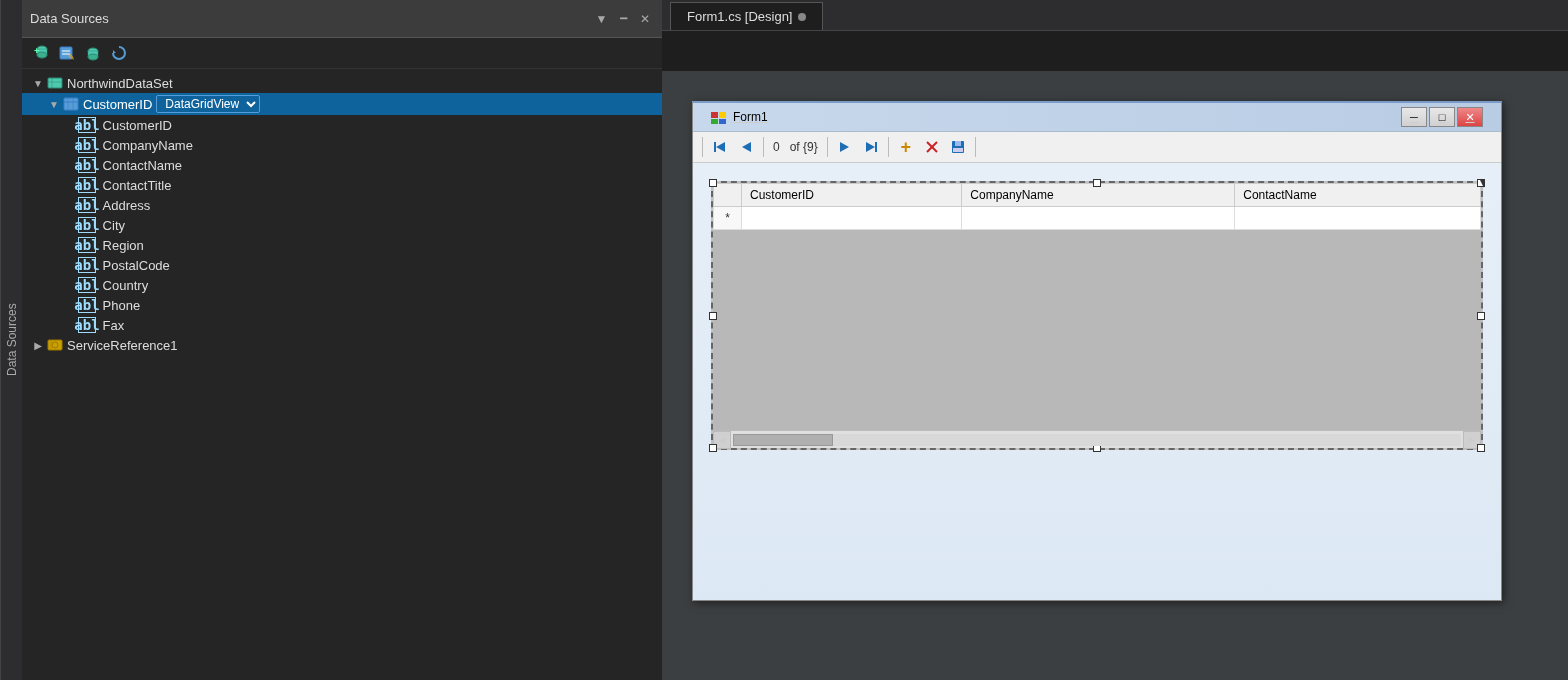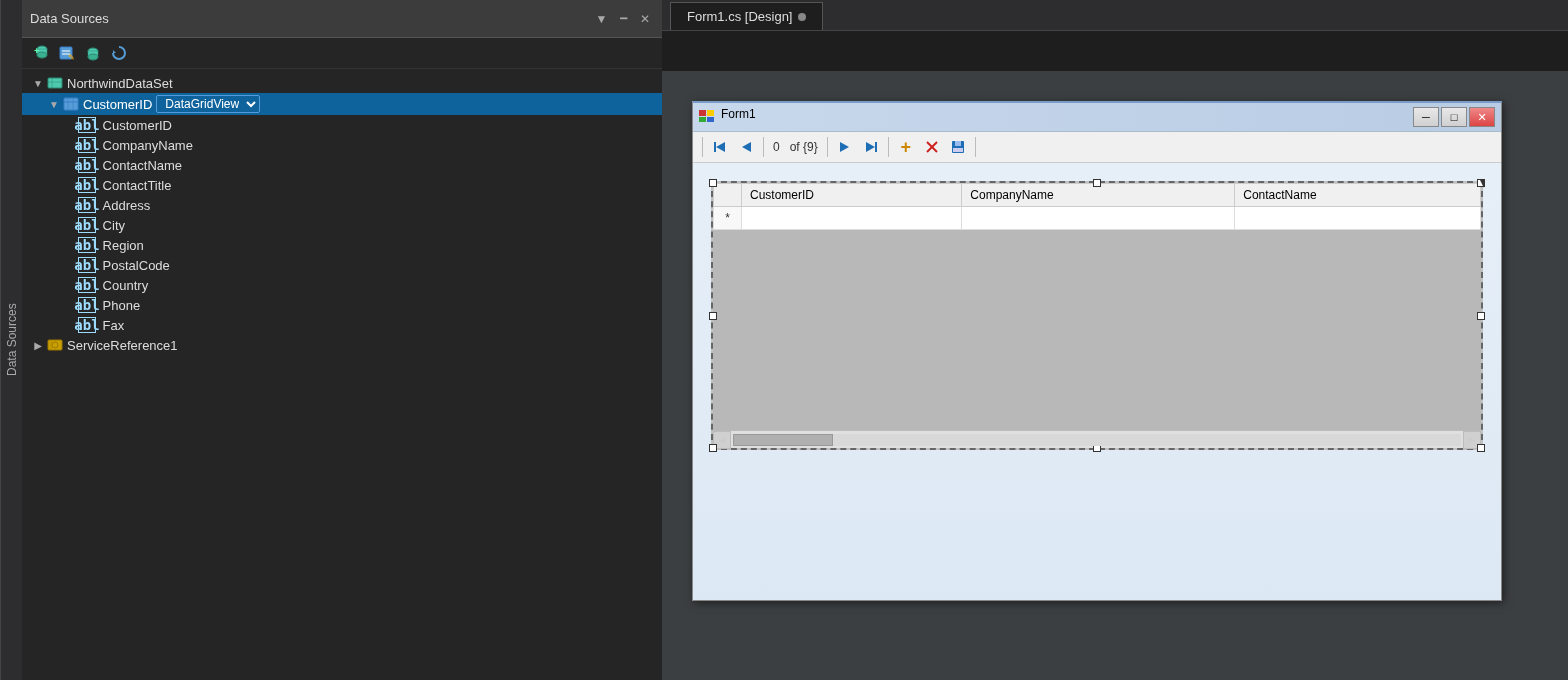--- a/index.html
+++ b/index.html
@@ -213,23 +213,24 @@
       border: 1px solid #888;
       border-top: 2px solid #7a9bc8;
       width: 810px;
       min-height: 500px;
       box-shadow: 2px 2px 8px rgba(0,0,0,0.5);
     }
 
     .win-titlebar {
       background: linear-gradient(to right, #c8d8ec, #b8cce4);
       display: flex;
-      align-items: flex-start;
-      padding: 4px 6px;
+      align-items: center;
+      padding: 4px 18px;
       border-bottom: 1px solid #aabbcc;
+      text-decoration: underline;
     }
 
     .win-icon {
       width: 16px;
       height: 16px;
       margin-right: 6px;
       display: flex;
       align-items: center;
       justify-content: center;
     }

